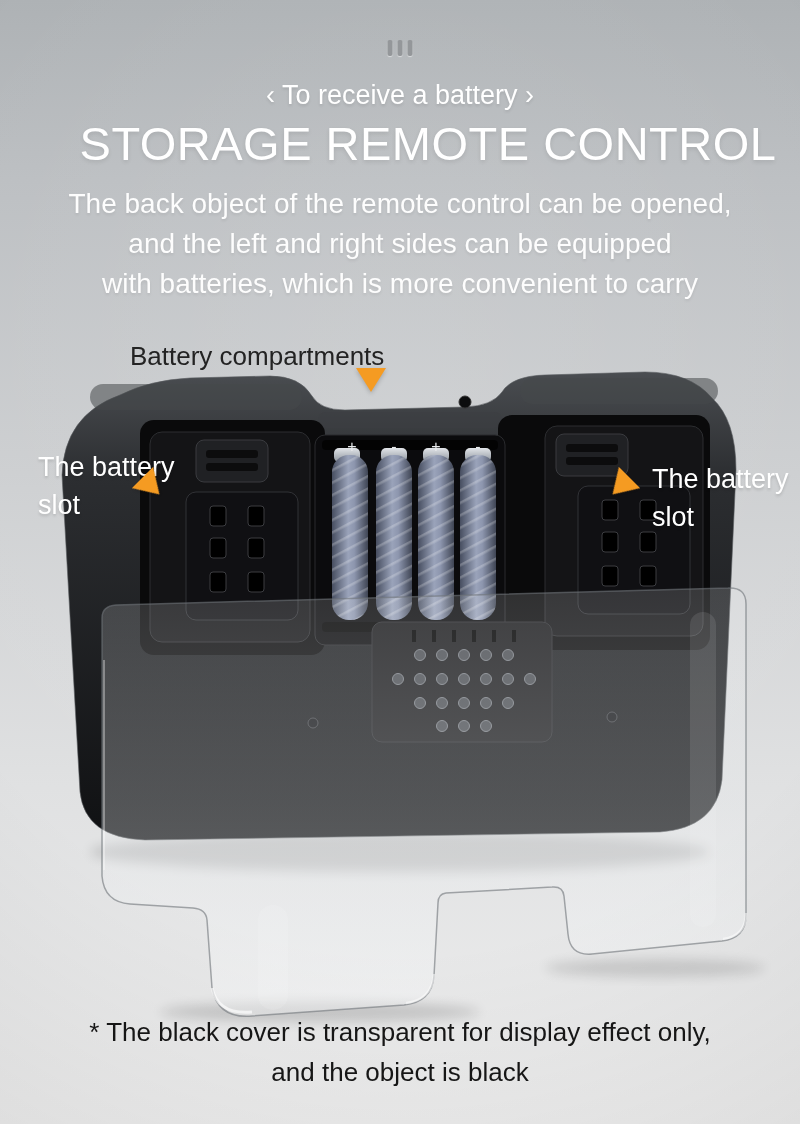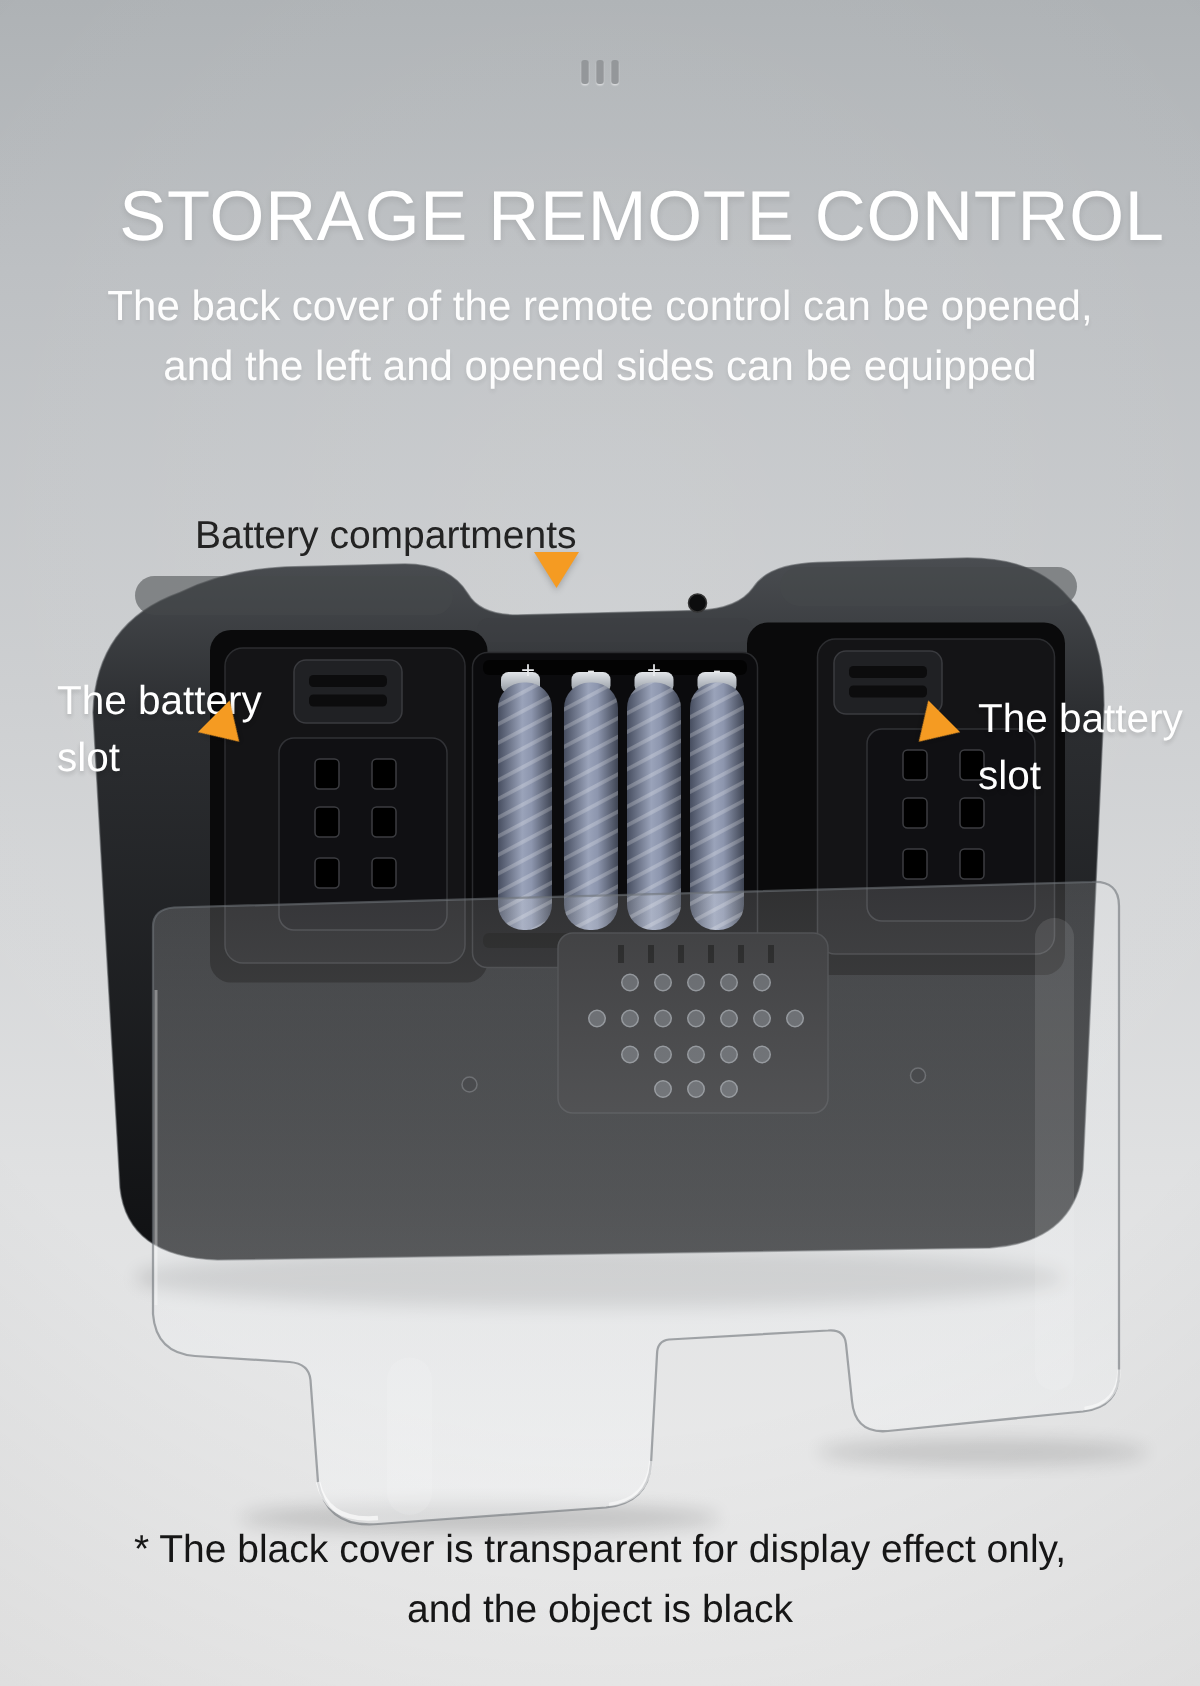--- a/index.html
+++ b/index.html
@@ -42,24 +42,26 @@
 
 <div class="page">
   <div class="vignette"></div>
 
   <div class="brand-mark">
     <span></span>
     <span></span>
     <span></span>
   </div>
 
+  <div class="kicker">‹ To receive a battery ›</div>
   <div class="title">STORAGE REMOTE CONTROL</div>
   <div class="subtitle">
-    <div>The back cover of the remote control can be opened,</div>
-    <div>and the left and opened sides can be equipped</div>
+    <div>The back object of the remote control can be opened,</div>
+    <div>and the left and right sides can be equipped</div>
+    <div>with batteries, which is more convenient to carry</div>
   </div>
 
   <svg class="render" viewBox="0 0 800 680">
     <defs>
       <linearGradient id="bodyGrad" x1="0" y1="0" x2="0" y2="1">
         <stop offset="0" stop-color="#4a4d51"></stop>
         <stop offset="0.22" stop-color="#2c2e31"></stop>
         <stop offset="1" stop-color="#101113"></stop>
       </linearGradient>
       <linearGradient id="battGrad" x1="0" y1="0" x2="1" y2="0">

